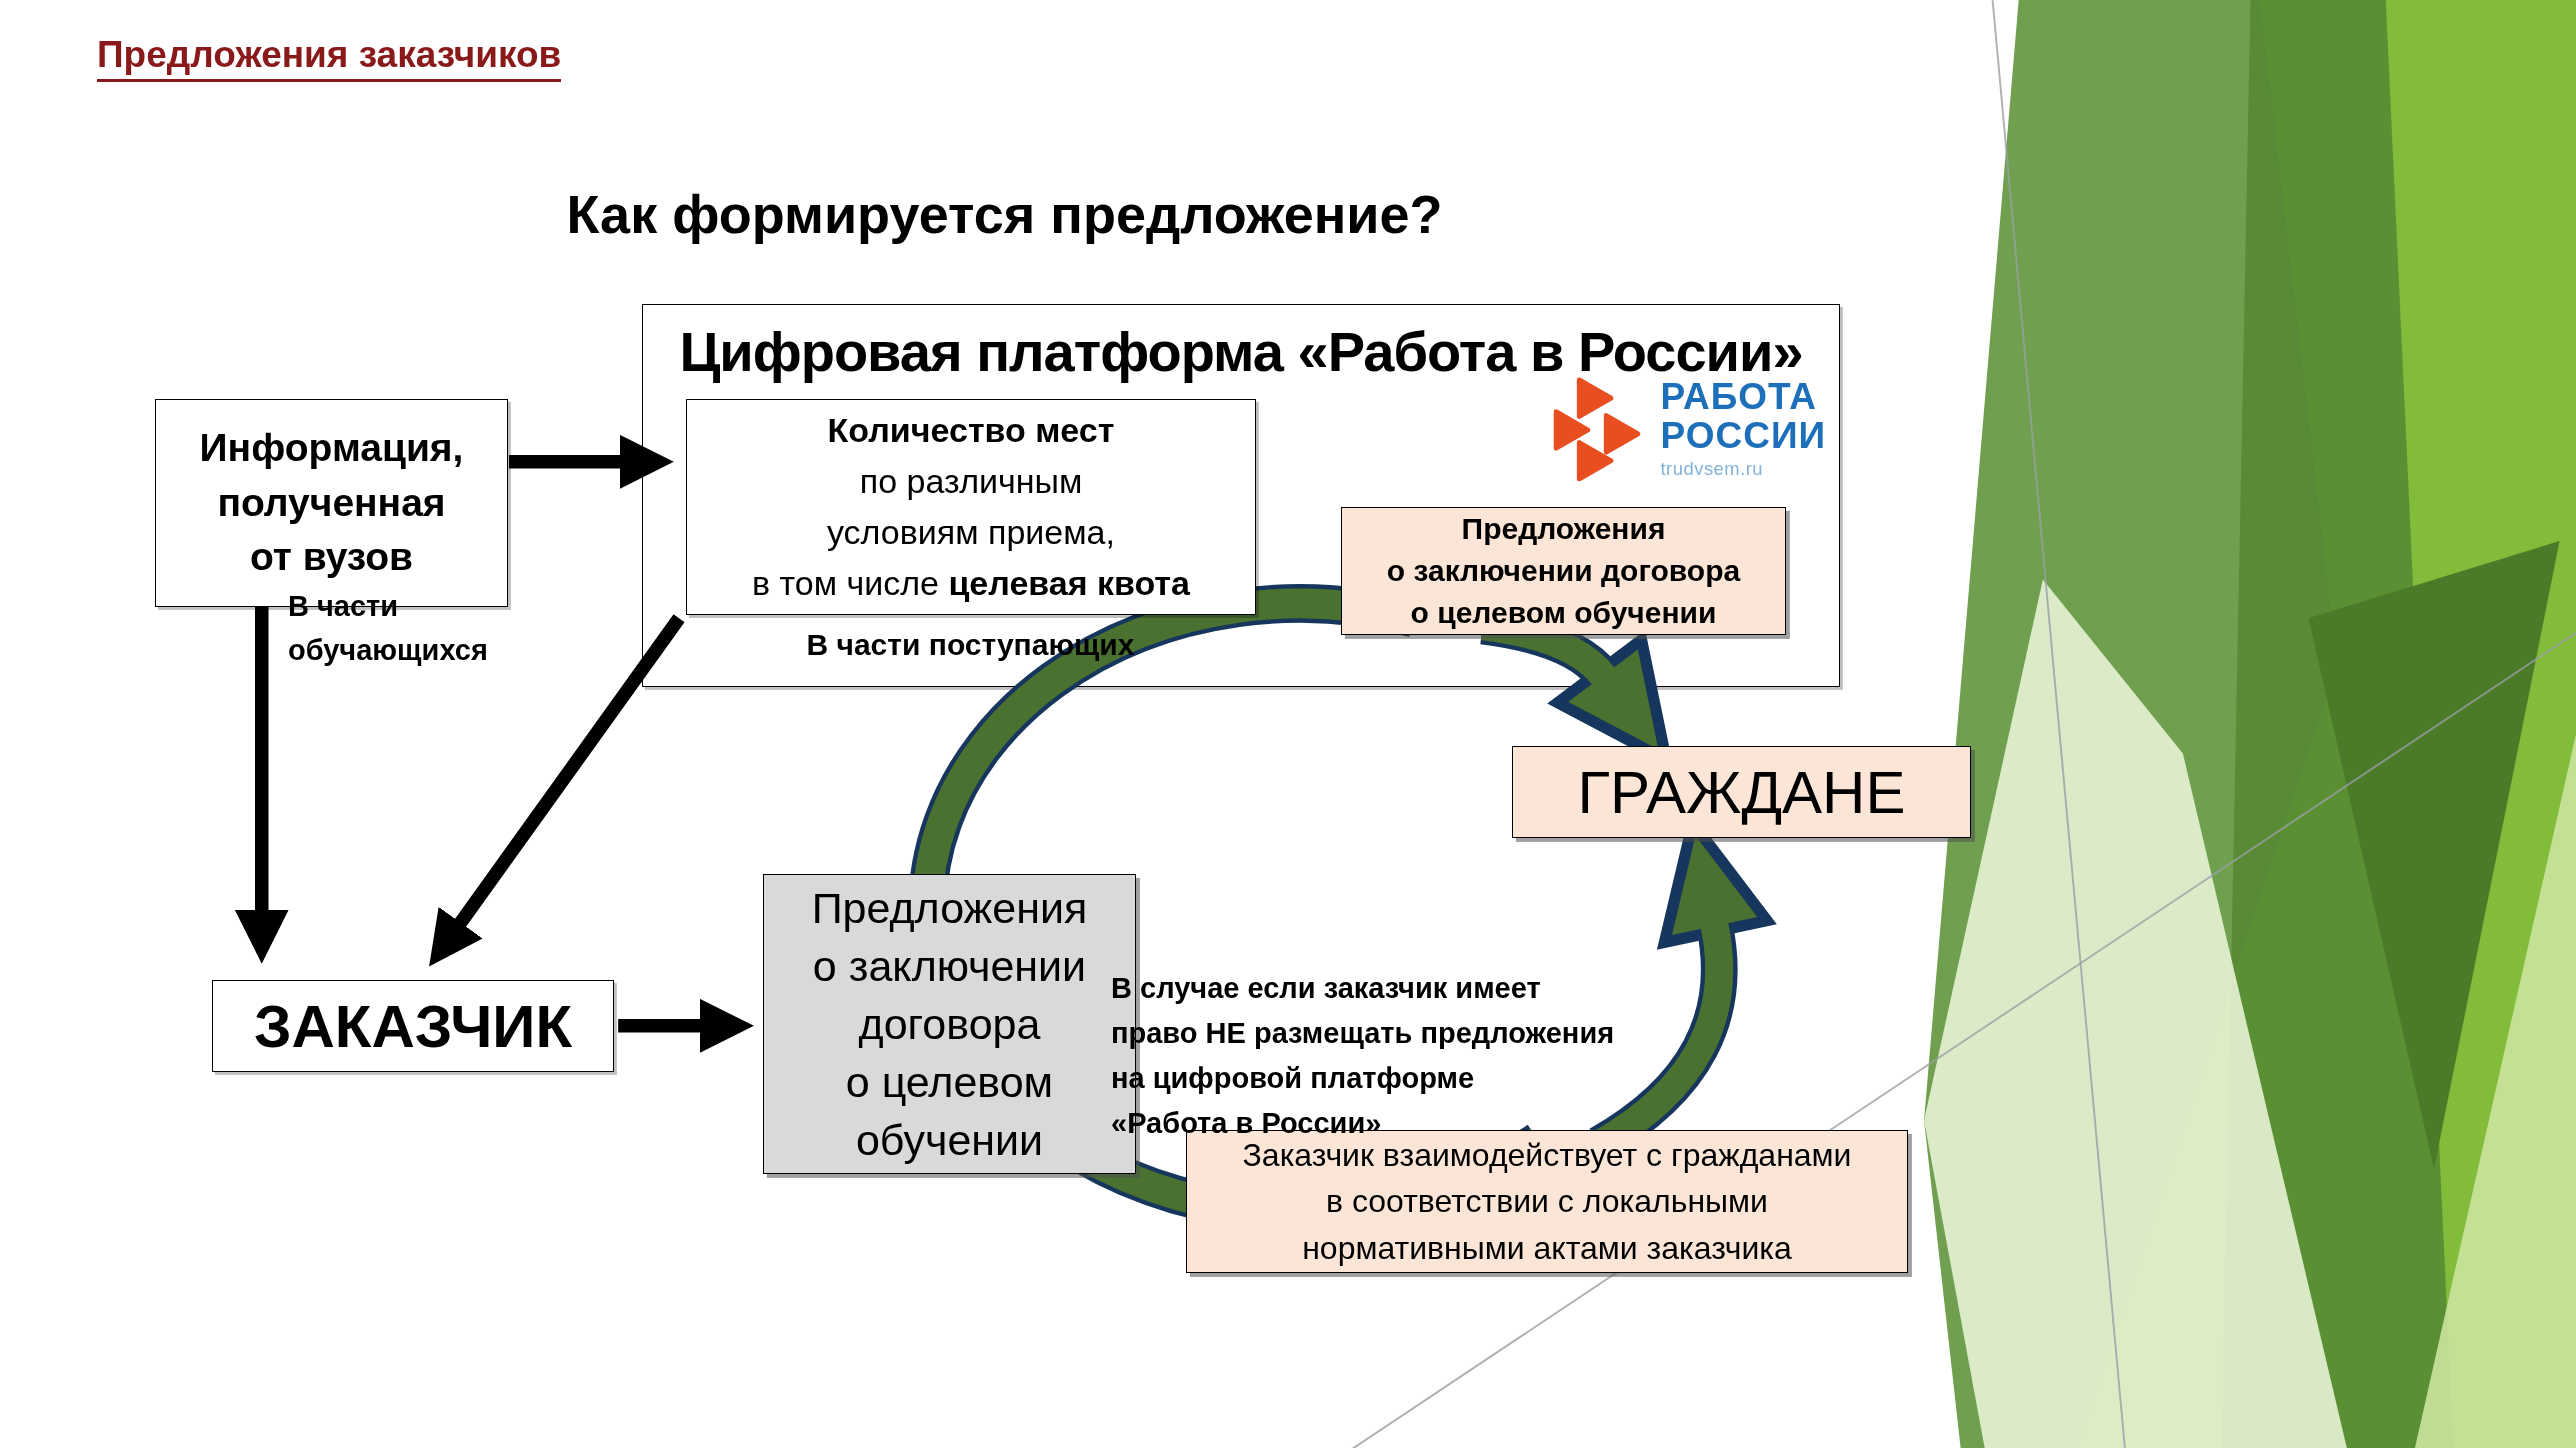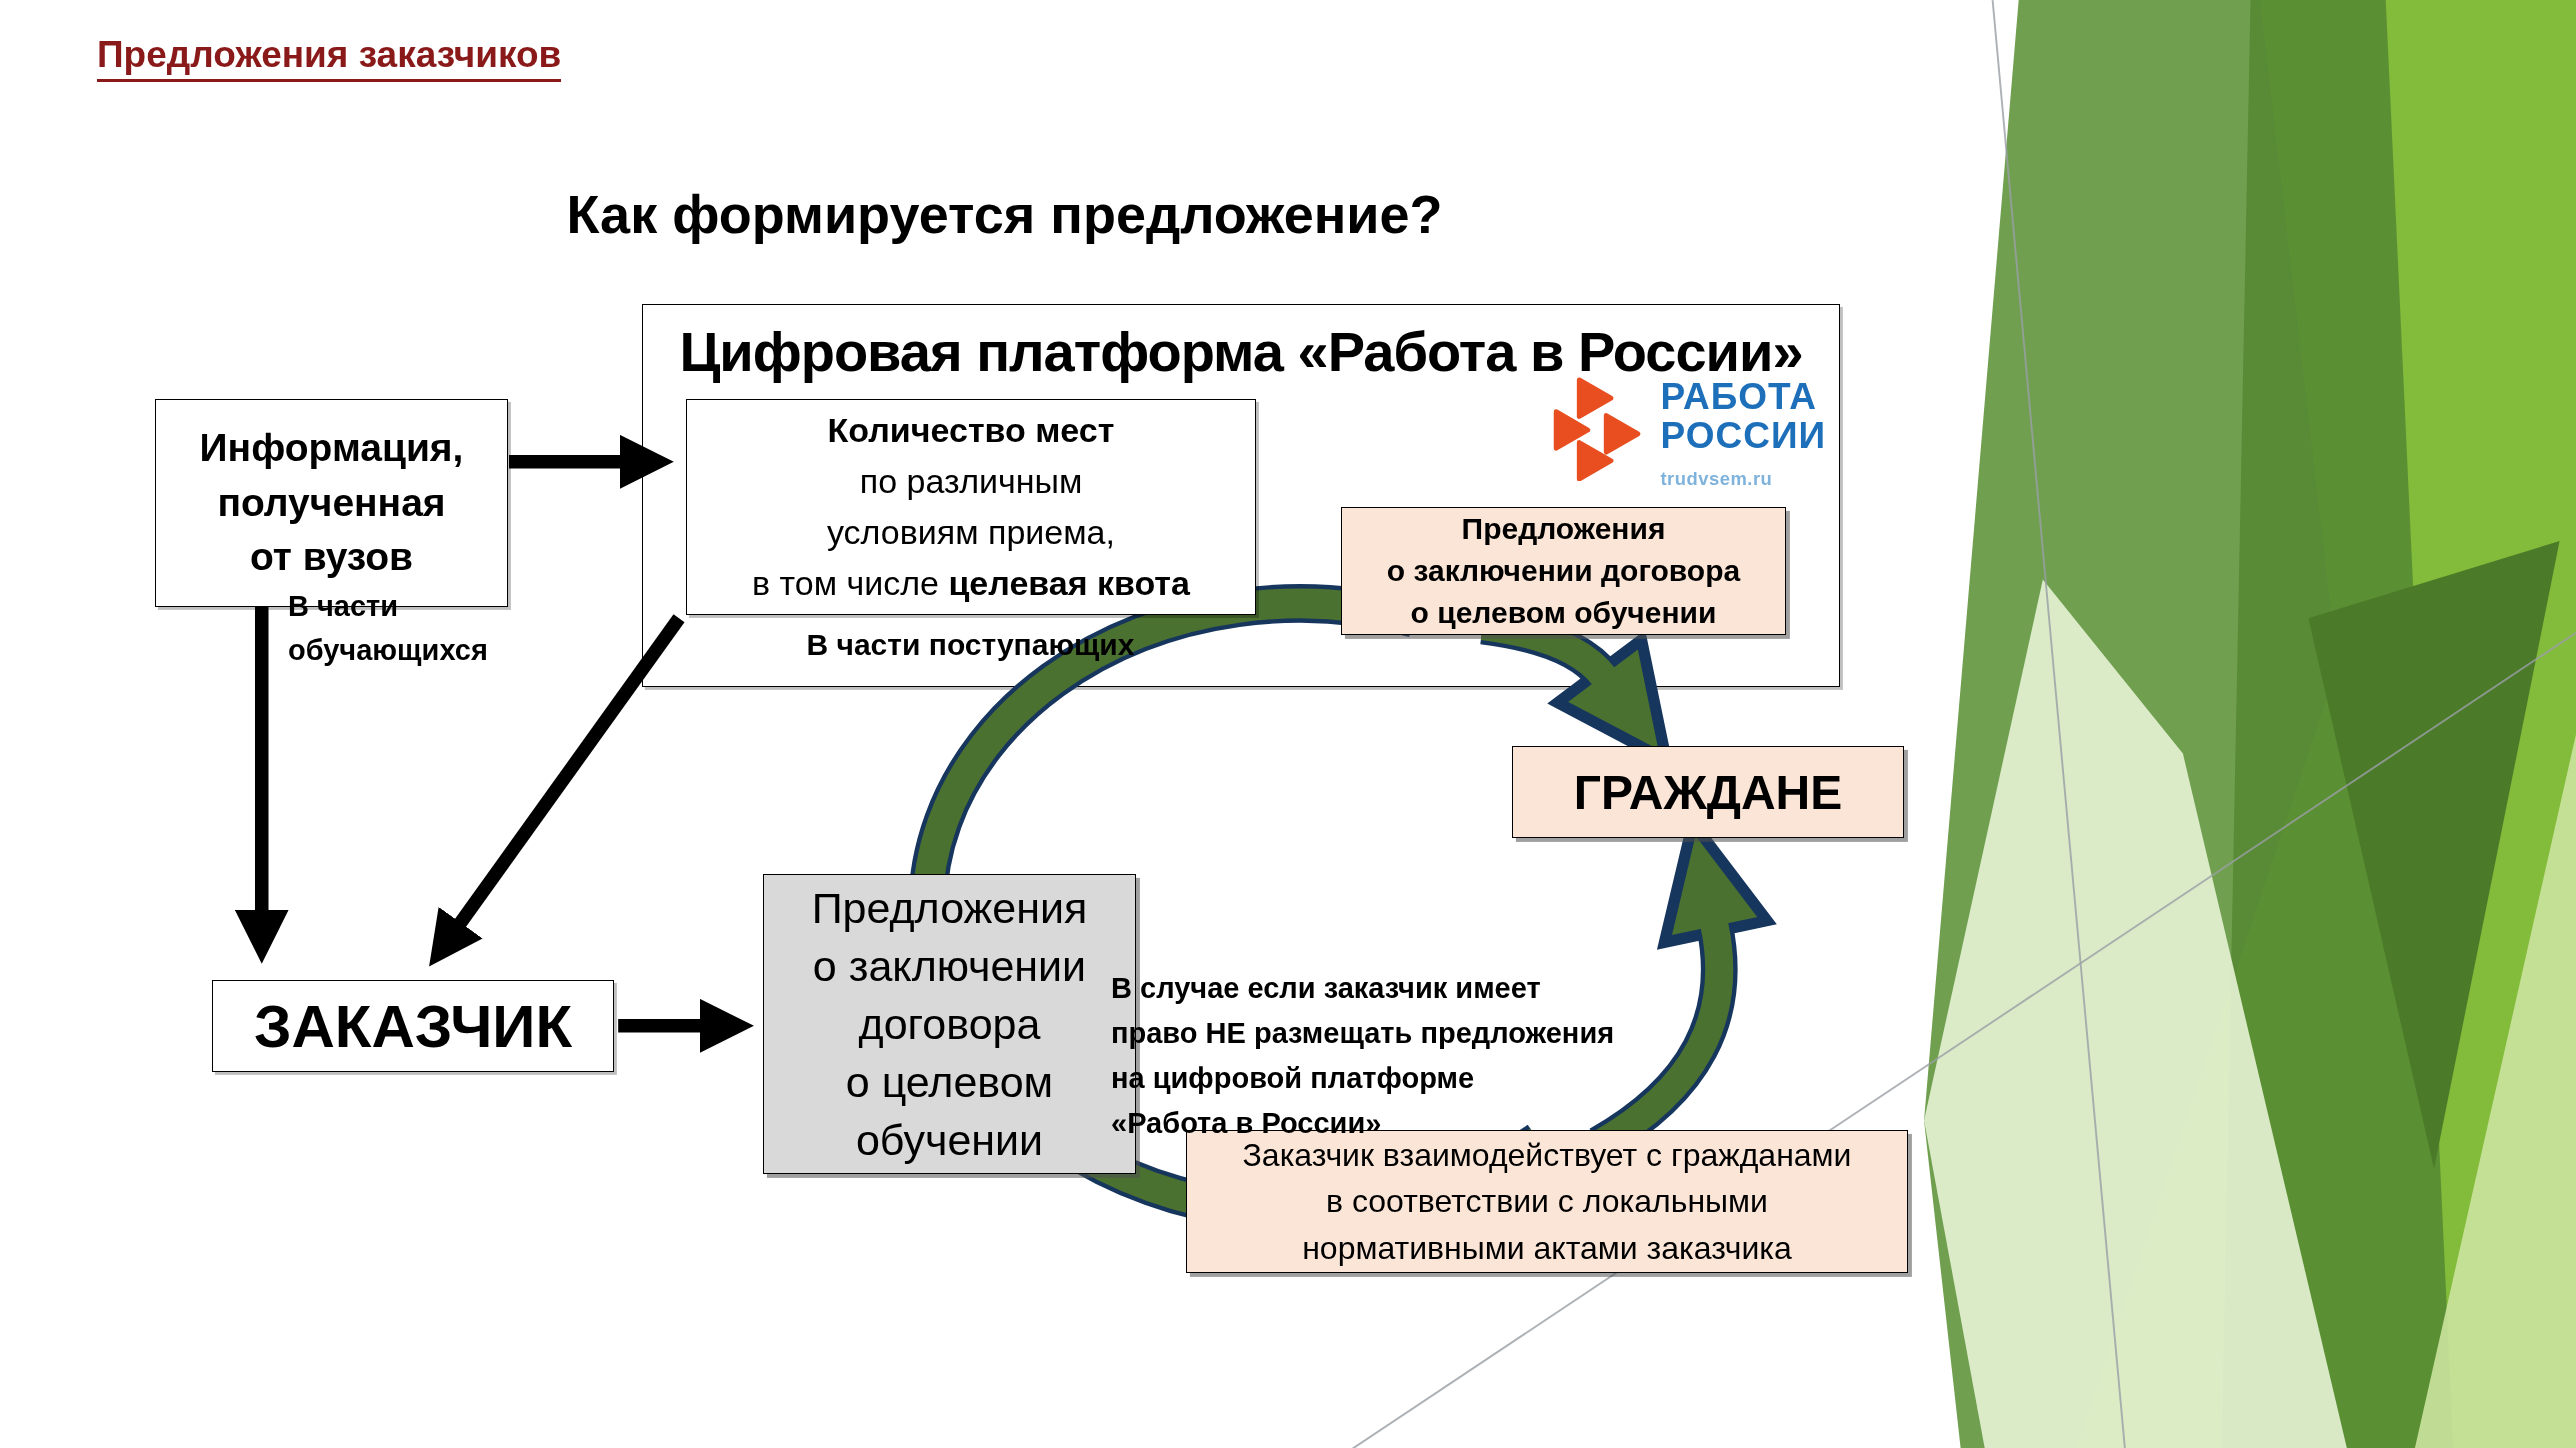--- a/index.html
+++ b/index.html
@@ -34,37 +34,37 @@
     font-size:56px;font-weight:bold;letter-spacing:-1px;}
   #quota-box{left:686px;top:399px;width:570px;height:216px;z-index:3;
     font-size:34px;line-height:1.5;padding:5.8px 7.7px;box-shadow:2.9px 2.9px 0 rgba(0,0,0,0.25);align-items:center;}
   #quota-box .b{font-weight:bold;}
   #applicants-label{left:676px;top:628px;width:589px;z-index:3;text-align:center;
     font-size:30px;font-weight:bold;}
   
   #logo{left:1553px;top:377px;z-index:3;display:flex;align-items:flex-start;gap:15.5px;}
   #logo-text{line-height:1.06;font-size:37px;font-weight:800;
     color:var(--logo-blue,#1c6fb8);letter-spacing:1px;}
-  #logo-site{font-size:18.4px;font-weight:bold;color:var(--logo-site-blue,#7fb3dc);
-    letter-spacing:0.5px;margin-top:13px;}
+  #logo-site{font-size:18.4px;font-weight:normal;color:var(--logo-site-blue,#7fb3dc);
+    letter-spacing:0.5px;margin-top:3px;}
   
   #info-box{left:155px;top:399px;width:353px;height:208px;z-index:3;
     font-size:39px;font-weight:bold;line-height:1.4;box-shadow:2.9px 2.9px 0 rgba(0,0,0,0.25);}
   #students-label{left:288px;top:585px;z-index:3;font-size:29px;font-weight:bold;line-height:1.5;}
   #customer-box{left:212px;top:980px;width:402px;height:92px;z-index:3;
     font-size:60px;font-weight:bold;box-shadow:2.9px 2.9px 0 rgba(0,0,0,0.25);}
   
   #offer-gray-box{left:763px;top:874px;width:373px;height:300px;z-index:3;
     background:var(--gray-box,#d9d9d9);font-size:43px;line-height:1.35;
     box-shadow:3.9px 3.9px 0 rgba(80,80,80,0.55);}
   #offer-peach-box{left:1341px;top:507px;width:445px;height:128px;z-index:3;
     background:var(--peach,#fbe5d6);font-size:30px;font-weight:bold;line-height:1.4;
     box-shadow:3.9px 3.9px 0 rgba(80,80,80,0.55);}
-  #citizens-box{left:1512px;top:746px;width:392px;height:92px;z-index:3;
-    background:var(--peach,#fbe5d6);font-size:48px;font-weight:bold;
+  #citizens-box{left:1512px;top:746px;width:459px;height:92px;z-index:3;
+    background:var(--peach,#fbe5d6);font-size:60px;font-weight:normal;
     box-shadow:3.9px 3.9px 0 rgba(80,80,80,0.55);}
   #bypass-note{left:1111px;top:966px;width:560px;z-index:4;
     font-size:29px;font-weight:bold;line-height:1.55;}
   #interaction-box{left:1186px;top:1130px;width:722px;height:143px;z-index:3;
     background:var(--peach,#fbe5d6);font-size:32px;line-height:1.45;
     box-shadow:3.9px 3.9px 0 rgba(80,80,80,0.55);}
 </style>
 </head>
 <body>
 

